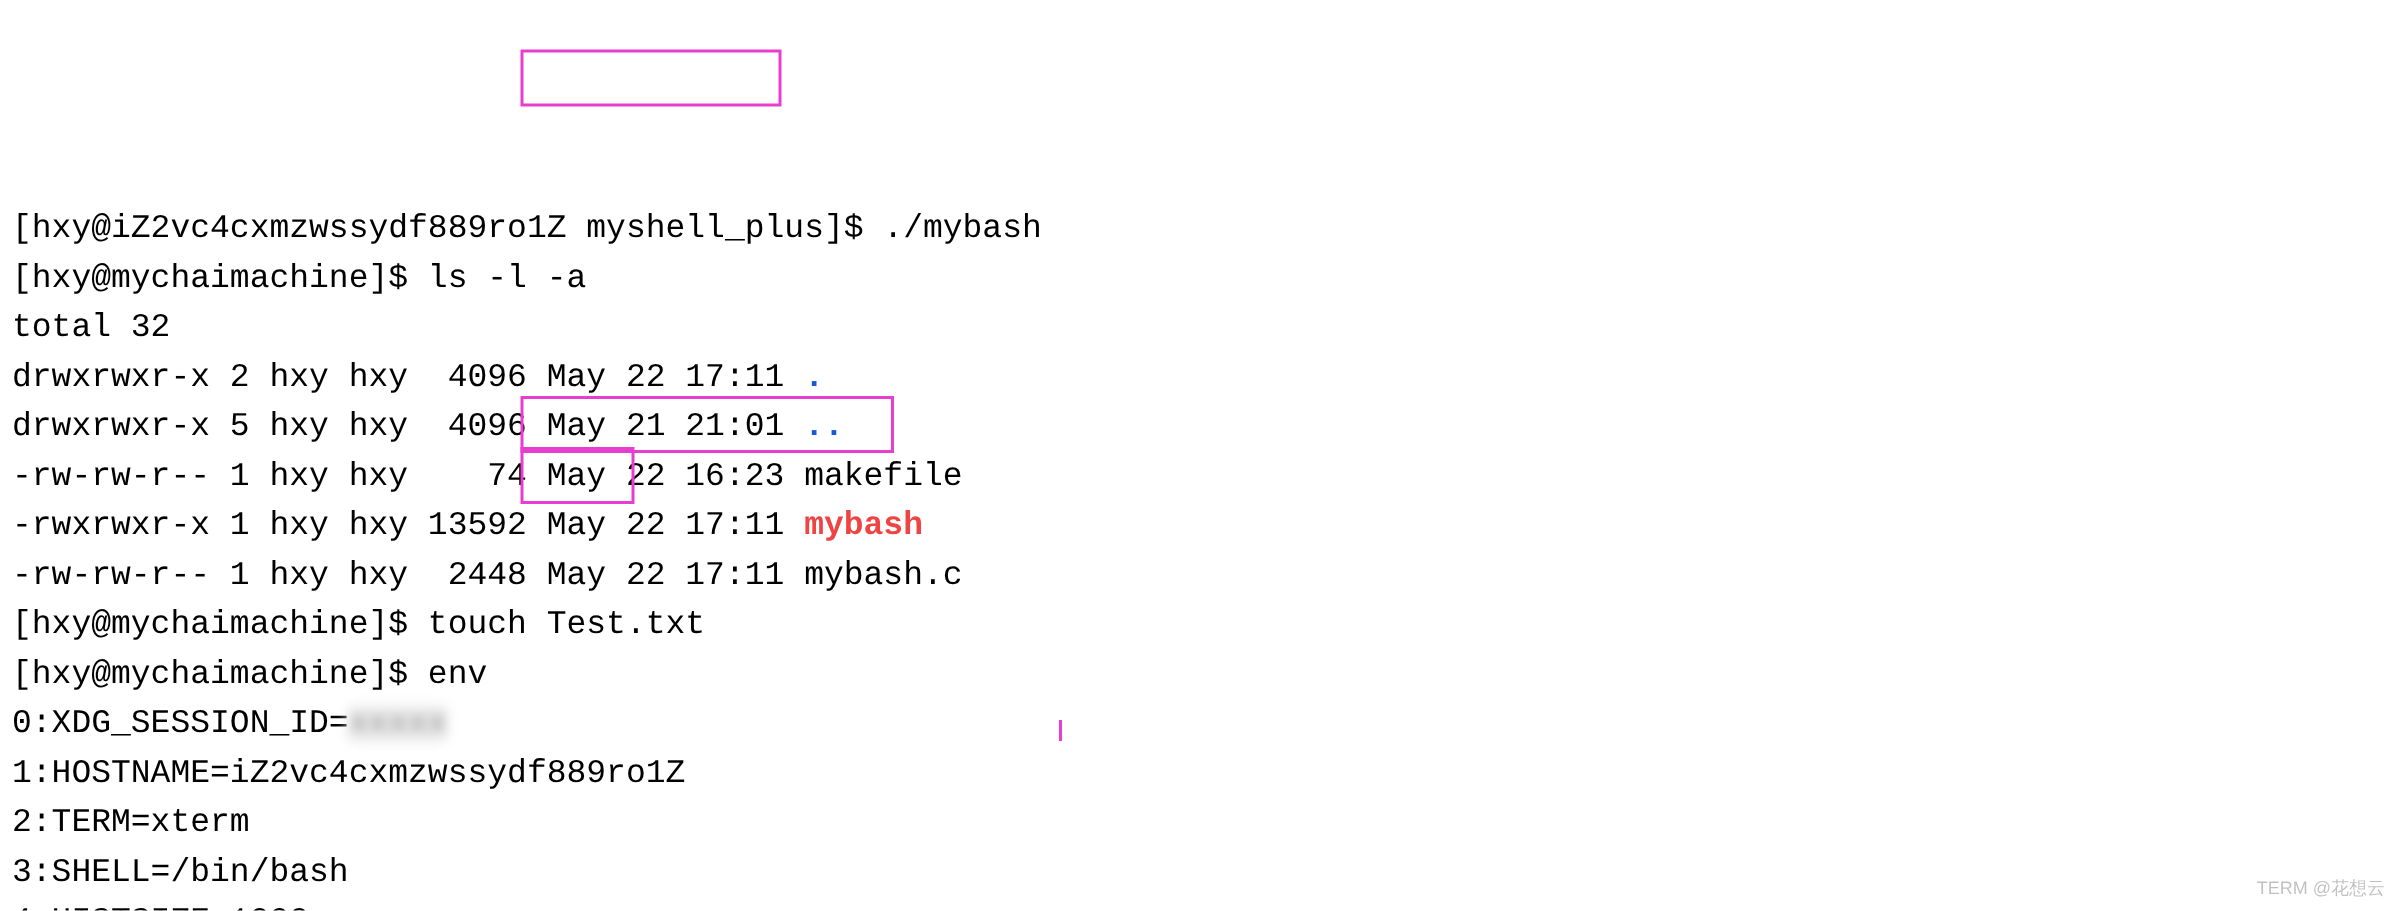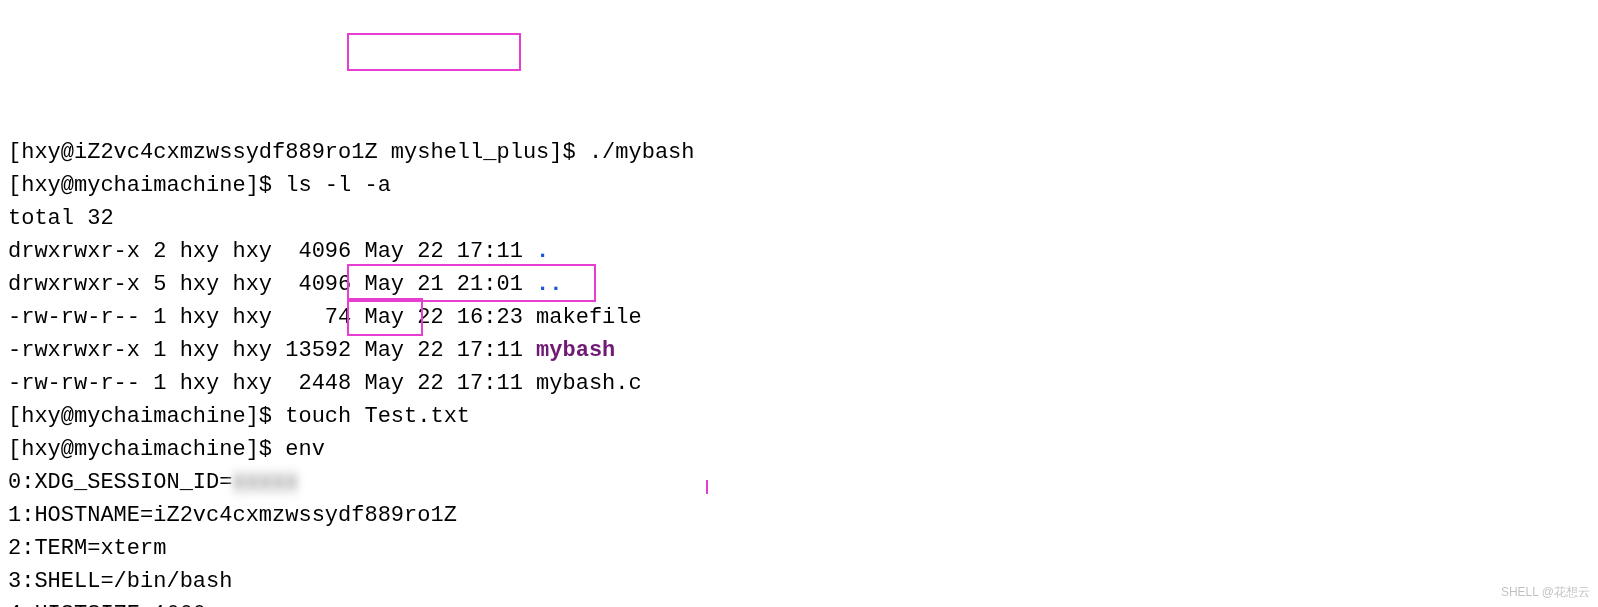--- a/index.html
+++ b/index.html
@@ -12,21 +12,21 @@
     color: #000000;
     white-space: pre;
     position: relative;
     width: 1598px;
     height: 607px;
     box-sizing: border-box;
     overflow: hidden;
   }
   .line { display: block; font-family: Liberation Mono, monospace; }
   .dir-blue { color: #1a56db; font-weight: bold; }
-  .exec-green { color: #701a75; font-weight: bold; }
+  .exec-green { color: #ef4444; font-weight: bold; }
   .highlight-box {
     position: absolute;
     border: 2px solid #e83ecf;
     pointer-events: none;
   }
   .cursor-pink {
     position: absolute;
     background: #e83ecf;
     width: 2px;
     height: 14px;
@@ -47,16 +47,16 @@
     border-radius: 2px;
   }
 </style>
 </head>
 <body>
 
 
 
 <div id="term"><span class="line">[hxy@iZ2vc4cxmzwssydf889ro1Z myshell_plus]$ ./mybash</span><span class="line">[hxy@mychaimachine]$ ls -l -a</span><span class="line">total 32</span><span class="line">drwxrwxr-x 2 hxy hxy  4096 May 22 17:11 <span class="dir-blue">.</span></span><span class="line">drwxrwxr-x 5 hxy hxy  4096 May 21 21:01 <span class="dir-blue">..</span></span><span class="line">-rw-rw-r-- 1 hxy hxy    74 May 22 16:23 <span class="">makefile</span></span><span class="line">-rwxrwxr-x 1 hxy hxy 13592 May 22 17:11 <span class="exec-green">mybash</span></span><span class="line">-rw-rw-r-- 1 hxy hxy  2448 May 22 17:11 <span class="">mybash.c</span></span><span class="line">[hxy@mychaimachine]$ touch Test.txt</span><span class="line">[hxy@mychaimachine]$ env</span><span class="line">0:XDG_SESSION_ID=<span class="blur">xxxxx</span></span><span class="line">1:HOSTNAME=iZ2vc4cxmzwssydf889ro1Z</span><span class="line">2:TERM=xterm</span><span class="line">3:SHELL=/bin/bash</span><span class="line">4:HISTSIZE=1000</span></div>
 
-<div class="watermark">SHELL @花想云</div>
+<div class="watermark">TERM @花想云</div>
 
 <div class="highlight-box" style="top: 33px; left: 347px; width: 170px; height: 34px;"></div><div class="highlight-box" style="top: 264px; left: 347px; width: 245px; height: 34px;"></div><div class="highlight-box" style="top: 298px; left: 347px; width: 72px; height: 34px;"></div><div class="cursor-pink" style="top: 480px; left: 706px;"></div>
 
 
 </body></html>

